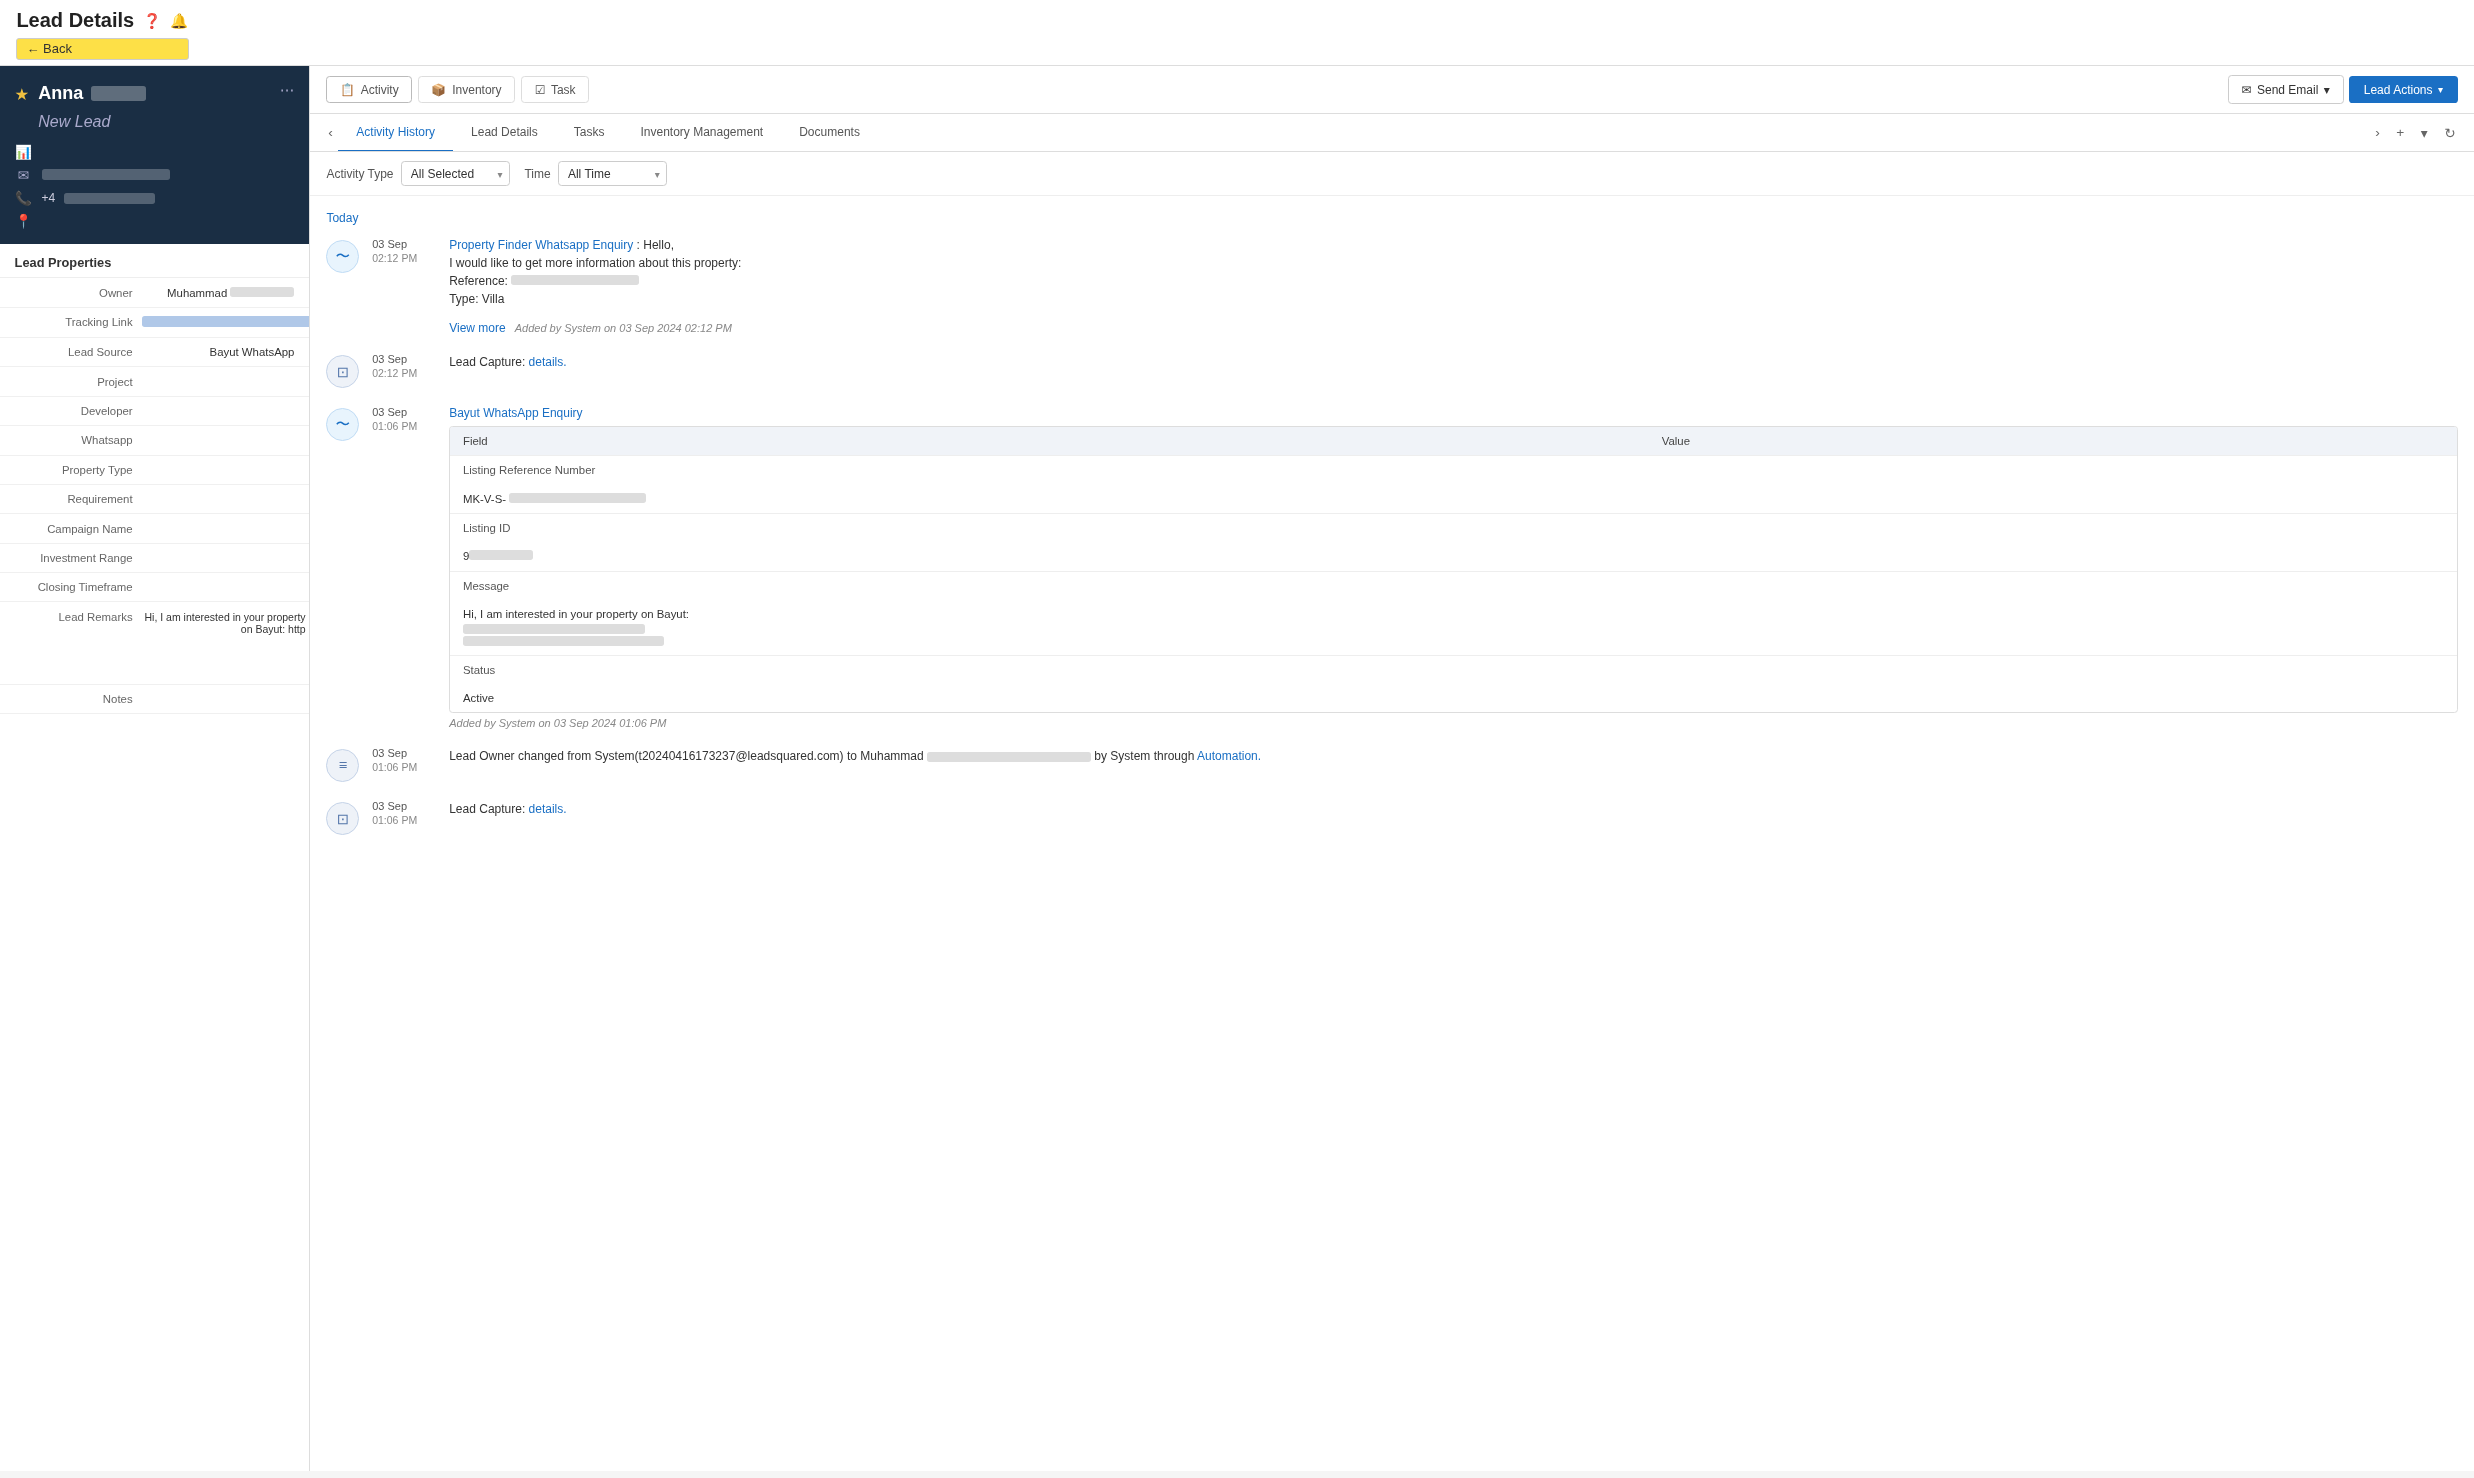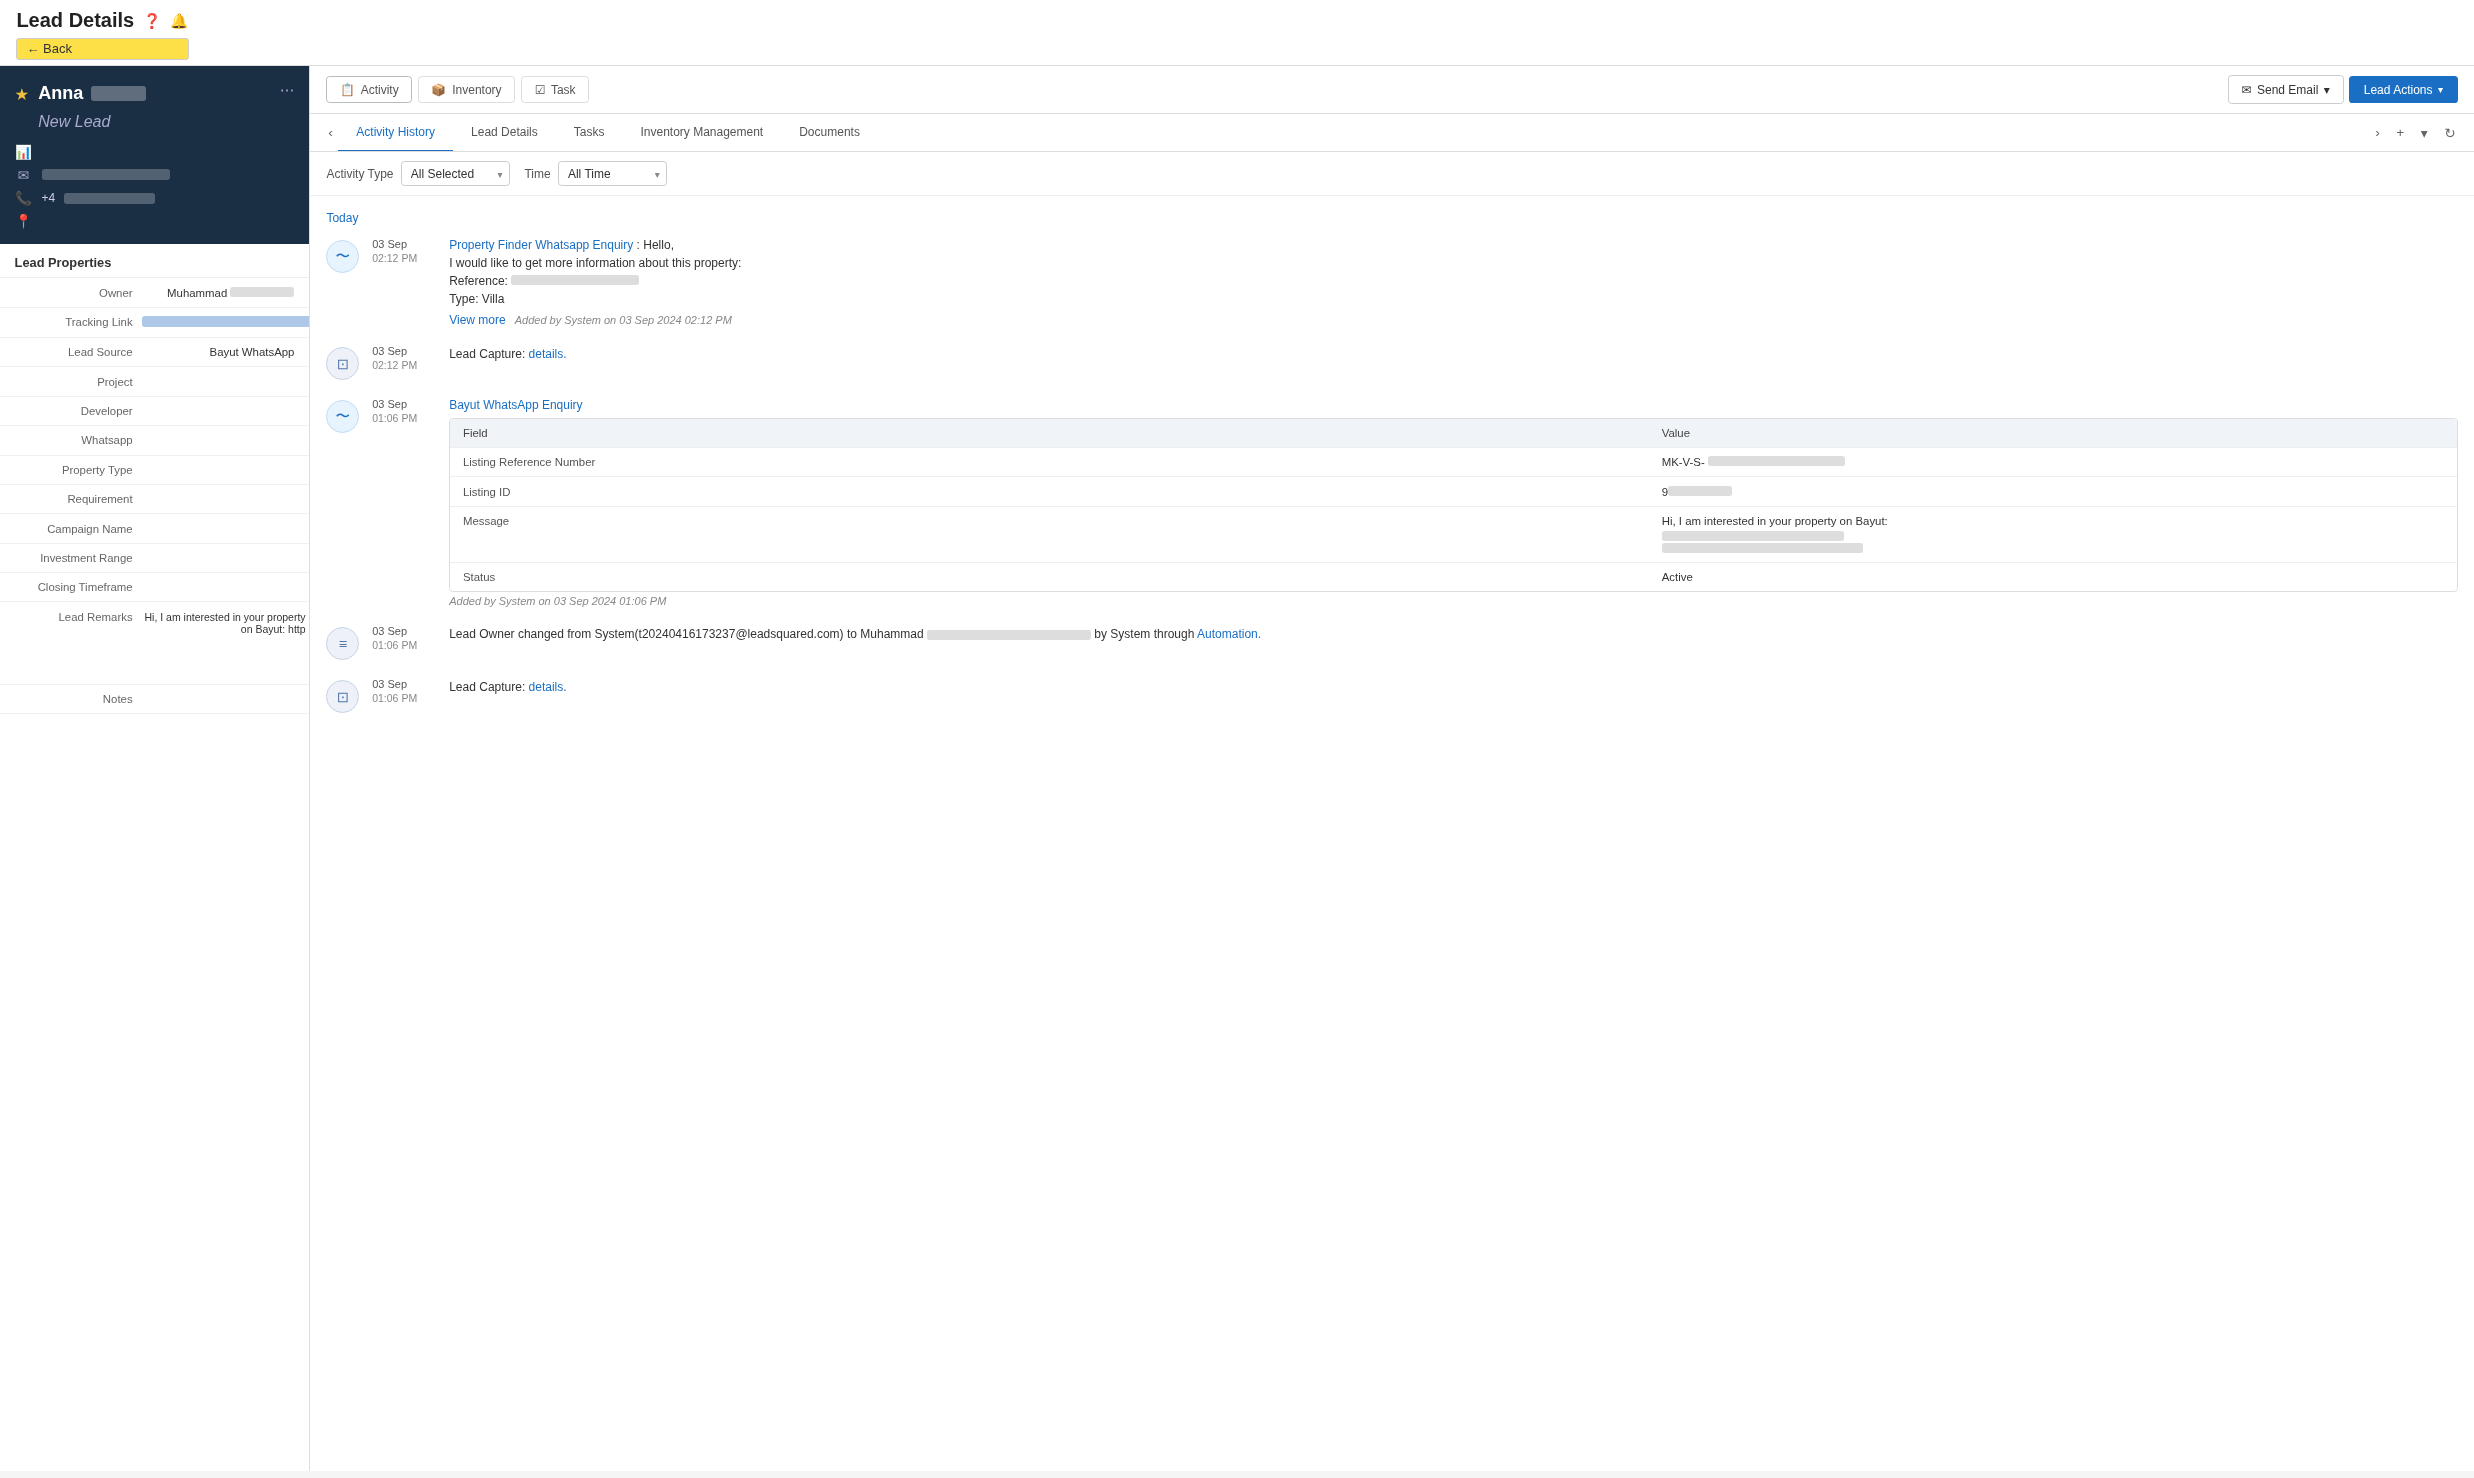--- a/index.html
+++ b/index.html
@@ -87,21 +87,21 @@
     .activity-ref { display: inline-block; height: 10px; background: #ddd; border-radius: 2.7px; }
     .view-more { color: #1a6fc4; cursor: pointer; font-size: 12px; }
     .activity-added { font-size: 11px; color: #888; margin-top: 3.6px; font-style: italic; }
     .activity-added em { font-style: italic; }
 
     
     .activity-table { border: 0.9px solid #ddd; border-radius: 3.6px; overflow: hidden; margin-top: 5.5px; width: 100%; }
     .activity-table-header { display: flex; background: #f0f3f8; }
     .activity-table-header-cell { padding: 8.2px 12.8px; font-size: 11.4px; font-weight: 500; color: #444; flex: 1; }
     .activity-table-header-cell:first-child { flex: 1.5; }
-    .activity-table-row { display: flex; border-top: 0.9px solid #eee; }
+    .activity-table-row { display: flex; border-top: 0.9px solid #eee; flex-direction: column; }
     .activity-table-cell { padding: 8.2px 12.8px; font-size: 11.4px; color: #333; flex: 1; word-break: break-word; }
     .activity-table-cell:first-child { flex: 1.5; color: #555; }
     .cell-blur { display: inline-block; height: 10px; background: #ddd; border-radius: 2.7px; }
     .capture-link { color: #1a6fc4; cursor: pointer; }
 
     
     .owner-text { font-size: 12px; color: #333; line-height: 1.6; }
     .owner-blur { display: inline-block; height: 10px; background: #ddd; border-radius: 2.7px; vertical-align: middle; }
     .automation-link { color: #1a6fc4; cursor: pointer; }
   </style>
@@ -312,21 +312,21 @@
           </div>
           <div class="activity-body">
             <div class="activity-title">
               Property Finder Whatsapp Enquiry<span style="color:#333;font-weight:400;"> : Hello,</span>
             </div>
             <div class="activity-text">
               I would like to get more information about this property:<br>
               Reference: <span class="activity-ref" style="width:128px;"></span><br>
               Type: Villa
             </div>
-            <div style="margin-top:5px;">
+            <div style="margin-top:13px;">
               <span class="view-more">View more</span>
               <span class="activity-added"> &nbsp; Added by <em>System</em> on 03 Sep 2024 02:12 PM</span>
             </div>
           </div>
         </div>
       </div>
 
       <div class="activity-item">
         <div style="display:flex;flex-direction:column;align-items:center;gap:3.6px;">
           <div class="activity-icon capture">⊡</div>

